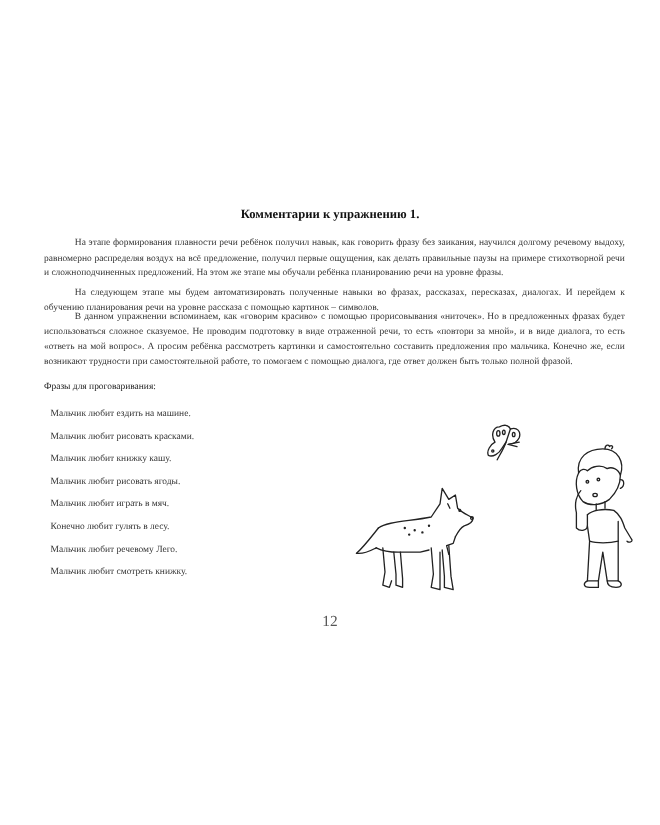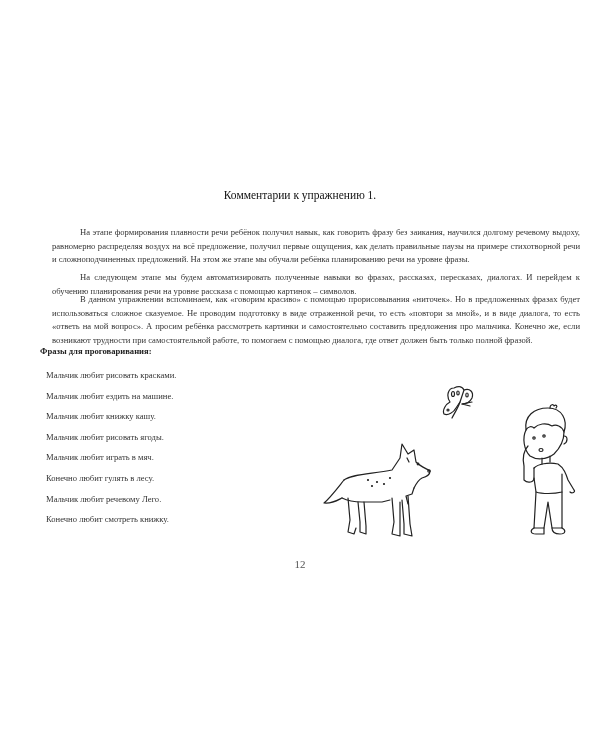--- a/index.html
+++ b/index.html
@@ -3,61 +3,61 @@
 <meta charset="utf-8">
 <style>
   html, body { margin: 0; padding: 0; }
   body {
     width: 600px; height: 750px; background: #ffffff; position: relative; overflow: hidden;
     font-family: "Liberation Serif", "DejaVu Serif", serif; color: #2a2a2a;
   }
   .page { position: absolute; left: 0; top: 0; width: 600px; height: 750px; }
   .title {
     position: absolute; left: 0; width: 600px; top: 189px; text-align: center;
-    font-weight: normal; font-size: 11.5px; color: #111;
+    font-weight: bold; font-size: 11.5px; color: #111;
   }
   .para {
     position: absolute; left: 36px; width: 528px; font-size: 8.6px; line-height: 13.5px;
-    text-align: justify; text-indent: 28px; color: #333; margin: 16px;
+    text-align: justify; text-indent: 28px; color: #333; margin: 4px;
   }
   .p1 { top: 210px; }
   .p2 { top: 255px; }
   .p3 { top: 277px; }
   .subhead {
-    position: absolute; left: 40px; top: 346px; font-weight: bold; font-size: 8.6px; color: #222;
+    position: absolute; left: 40px; top: 346px; font-weight: normal; font-size: 8.6px; color: #222;
   }
   .phrases { position: absolute; left: 46px; top: 369px; margin: 0; padding: 0; list-style: none; }
   .phrases li { font-size: 8.6px; height: 20.6px; line-height: 12px; color: #333; }
   .pagenum {
-    position: absolute; left: 0; width: 600px; top: 558px; text-align: center; font-size: 11px; color: #555;
+    position: absolute; left: 0; width: 600px; top: 558px; text-align: center; font-size: 14px; color: #555;
   }
   .illus { position: absolute; }
   svg path, svg ellipse, svg circle, svg line, svg polyline { stroke: #222; fill: none; stroke-width: 1.2; stroke-linecap: round; stroke-linejoin: round; }
 </style>
 </head>
 <body>
 
 <div class="page">
   <div class="title">Комментарии к упражнению 1.</div>
 
   <p class="para p1">На этапе формирования плавности речи ребёнок получил навык, как говорить фразу без заикания, научился долгому речевому выдоху, равномерно распределяя воздух на всё предложение, получил первые ощущения, как делать правильные паузы на примере стихотворной речи и сложноподчиненных предложений. На этом же этапе мы обучали ребёнка планированию речи на уровне фразы.</p>
   <p class="para p2">На следующем этапе мы будем автоматизировать полученные навыки во фразах, рассказах, пересказах, диалогах. И перейдем к обучению планирования речи на уровне рассказа с помощью картинок – символов.</p>
   <p class="para p3">В данном упражнении вспоминаем, как «говорим красиво» с помощью прорисовывания «ниточек». Но в предложенных фразах будет использоваться сложное сказуемое. Не проводим подготовку в виде отраженной речи, то есть «повтори за мной», и в виде диалога, то есть «ответь на мой вопрос». А просим ребёнка рассмотреть картинки и самостоятельно составить предложения про мальчика. Конечно же, если возникают трудности при самостоятельной работе, то помогаем с помощью диалога, где ответ должен быть только полной фразой.</p>
 
   <div class="subhead">Фразы для проговаривания:</div>
 
   <ul class="phrases">
+    <li>Мальчик любит ездить на машине.</li>
     <li>Мальчик любит рисовать красками.</li>
-    <li>Мальчик любит ездить на машине.</li>
     <li>Мальчик любит книжку кашу.</li>
     <li>Мальчик любит рисовать ягоды.</li>
     <li>Мальчик любит играть в мяч.</li>
     <li>Конечно любит гулять в лесу.</li>
     <li>Мальчик любит речевому Лего.</li>
-    <li>Конечно любит смотреть книжку.</li>
+    <li>Мальчик любит смотреть книжку.</li>
   </ul>
 
   <svg class="illus" style="left:322px; top:440px;" width="115" height="105" viewBox="0 0 115 105">
 
     <path d="M22,40 C14,50 8,58 2,63 C10,64 16,60 20,58"></path>
 
     <path d="M22,40 C30,34 50,34 70,30 L78,18 L80,4 L86,14 L92,10 L94,22 C98,26 103,28 108,31 C108,35 104,37 100,38 C96,40 94,44 92,48"></path>
     <path d="M85,18 L87,22"></path>
     <path d="M92,48 L90,54 L84,56 L86,64"></path>
 

